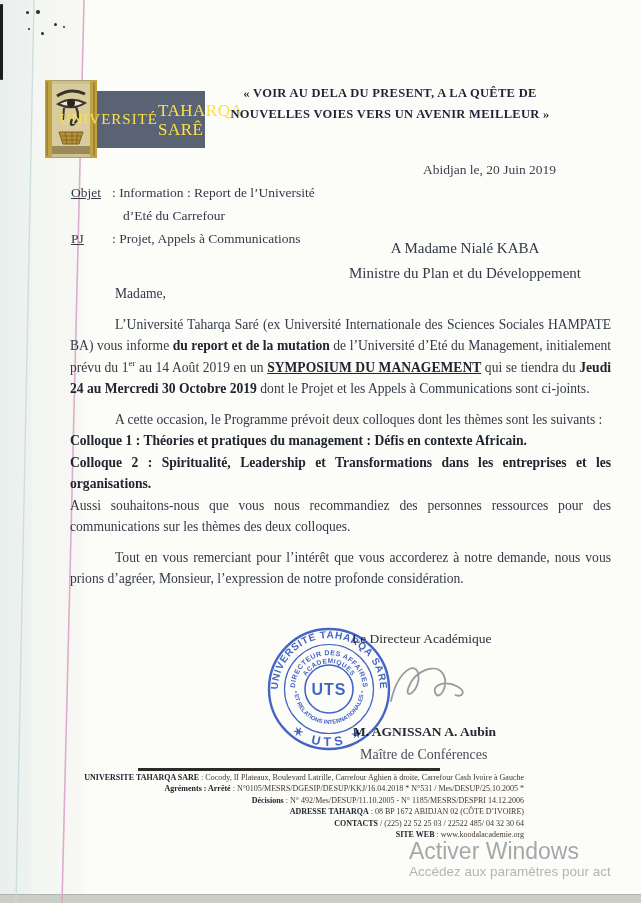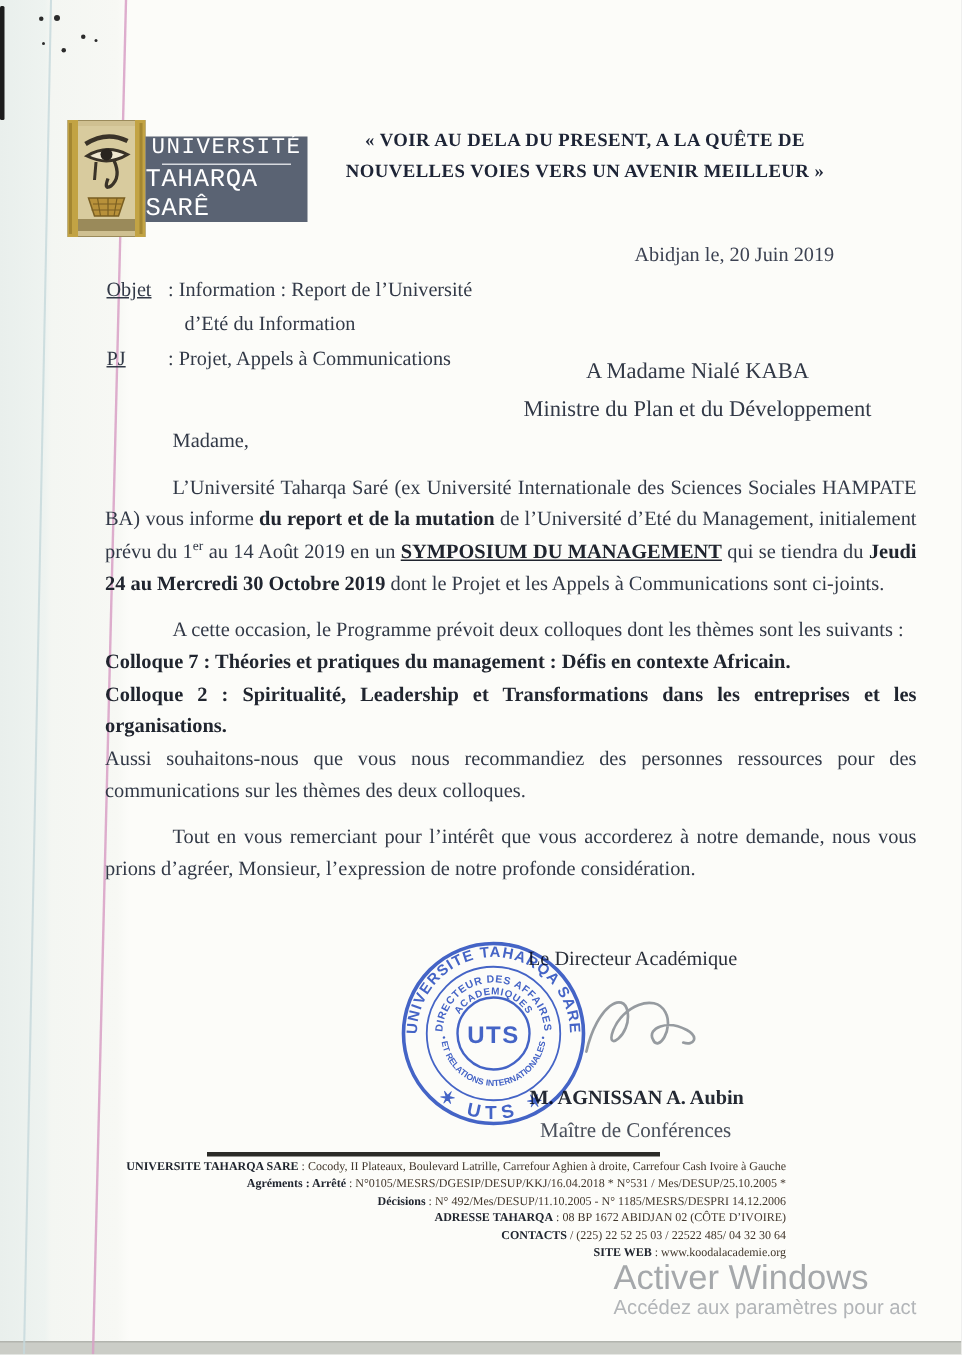--- a/index.html
+++ b/index.html
@@ -9,21 +9,21 @@
     font-family:"Liberation Serif",serif;color:#323947;}
   .abs{position:absolute;}
   
   #edge-strip{left:0;top:4px;width:3px;height:76px;background:#1c1c1c;border-radius:1px;}
   .speck{background:#2b2b2b;border-radius:50%;}
   #bottom-bar{left:0;top:894px;width:641px;height:9px;background:#cbcdc7;border-top:1px solid #b2b4ae;}
   #margin-lines{left:0;top:0;z-index:1;pointer-events:none;}
   
   #logo-art{left:45px;top:80px;z-index:2;}
   #logo-banner{left:97px;top:91px;width:108px;height:57px;background:#5a6373;z-index:2;
-    display:flex;flex-direction:column;justify-content:center;align-items:center;color:#ffffff;font-family:Liberation Mono, monospace;}
+    display:flex;flex-direction:row;justify-content:center;align-items:center;color:#fde047;}
   #logo-banner .u-line1{font-size:15px;letter-spacing:1px;line-height:17px;}
   #logo-banner .u-sep{width:86px;border-top:1px solid #d7dadf;margin:2px 0 1px 0;}
   #logo-banner .u-line2{font-size:17px;letter-spacing:.5px;line-height:19px;}
   #motto{left:228px;top:83px;width:324px;text-align:center;font-weight:bold;
     font-size:12.5px;line-height:21px;letter-spacing:.3px;color:#1d2436;z-index:2;}
   #dateline{left:423px;top:162px;font-size:13.5px;color:#3c4252;z-index:2;}
   
   #ref-block{left:71px;top:181px;font-size:13.5px;line-height:23px;z-index:2;}
   #ref-block .lbl{text-decoration:underline;display:inline-block;}
   #ref-block .lbl-objet{width:37px;}
@@ -102,37 +102,37 @@
     <div>« VOIR AU DELA DU PRESENT, A LA QUÊTE DE</div>
     <div>NOUVELLES VOIES VERS UN AVENIR MEILLEUR »</div>
   </div>
 
   <div id="dateline" class="abs">Abidjan le, 20 Juin 2019</div>
 
   <div id="ref-block" class="abs">
     <div>
       <span class="lbl lbl-objet">Objet</span><span class="val">: Information : Report de l’Université</span>
     </div>
-    <div class="cont">d’Eté du Information</div>
+    <div class="cont">d’Eté du Carrefour</div>
     <div>
       <span class="lbl lbl-pj">PJ</span><span class="val">: Projet, Appels à Communications</span>
     </div>
   </div>
 
   <div id="addressee" class="abs">
     <div>A Madame Nialé KABA</div>
     <div>Ministre du Plan et du Développement</div>
   </div>
 
   <div id="letter-body" class="abs">
     <p class="para indent">Madame,</p>
     <div>
         <p class="para rich indent spaced"><span>L’Université Taharqa Saré (ex Université Internationale des Sciences Sociales HAMPATE BA) vous informe </span><span class="b">du report et de la mutation</span><span> de l’Université d’Eté du Management, initialement prévu du 1</span><sup>er</sup><span> au 14 Août 2019 en un </span><span class="b u">SYMPOSIUM DU MANAGEMENT</span><span> qui se tiendra du </span><span class="b">Jeudi 24 au Mercredi 30 Octobre 2019</span><span> dont le Projet et les Appels à Communications sont ci-joints.</span></p>
         <p class="para rich indent spaced"><span>A cette occasion, le Programme prévoit deux colloques dont les thèmes sont les suivants :</span></p>
-        <p class="para rich"><span class="b">Colloque 7 : Théories et pratiques du management : Défis en contexte Africain.</span></p>
+        <p class="para rich"><span class="b">Colloque 1 : Théories et pratiques du management : Défis en contexte Africain.</span></p>
         <p class="para rich"><span class="b">Colloque 2 : Spiritualité, Leadership et Transformations dans les entreprises et les organisations.</span></p>
         <p class="para rich"><span>Aussi souhaitons-nous que vous nous recommandiez des personnes ressources pour des communications sur les thèmes des deux colloques.</span></p>
         <p class="para rich indent spaced"><span>Tout en vous remerciant pour l’intérêt que vous accorderez à notre demande, nous vous prions d’agréer, Monsieur, l’expression de notre profonde considération.</span></p>
       </div>
   </div>
 
   <div id="closing-title" class="abs">Le Directeur Académique</div>
 
   <svg id="stamp" class="abs" width="130" height="130" viewBox="0 0 130 130">
     <defs>

